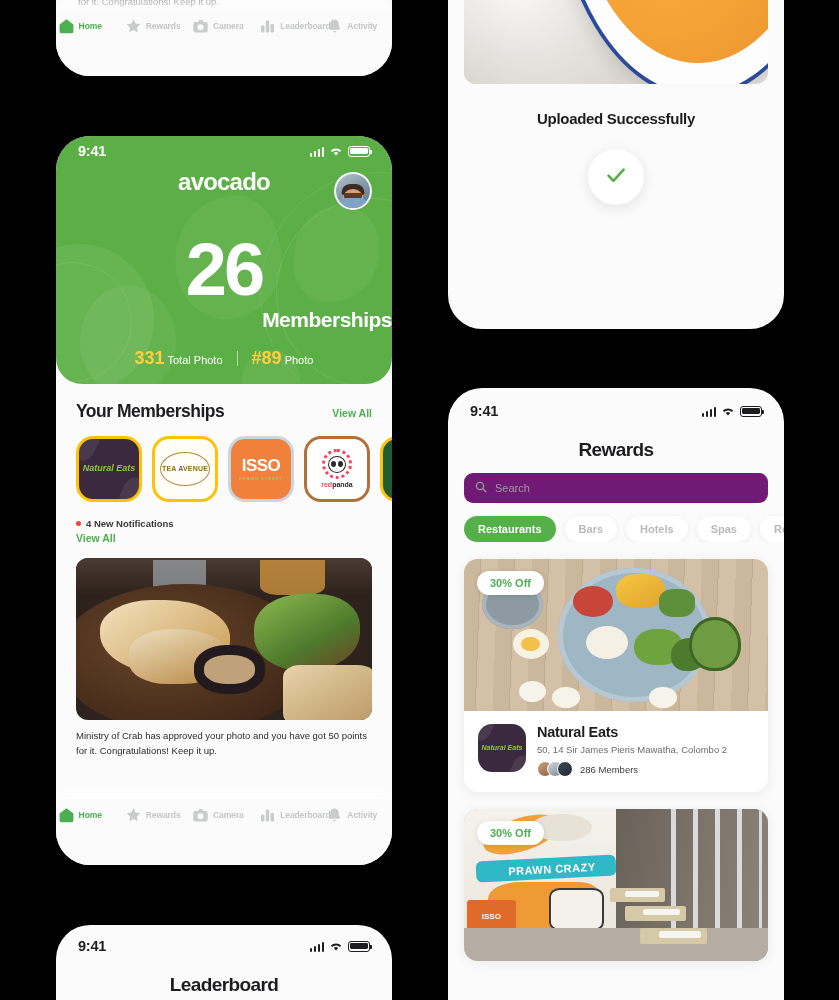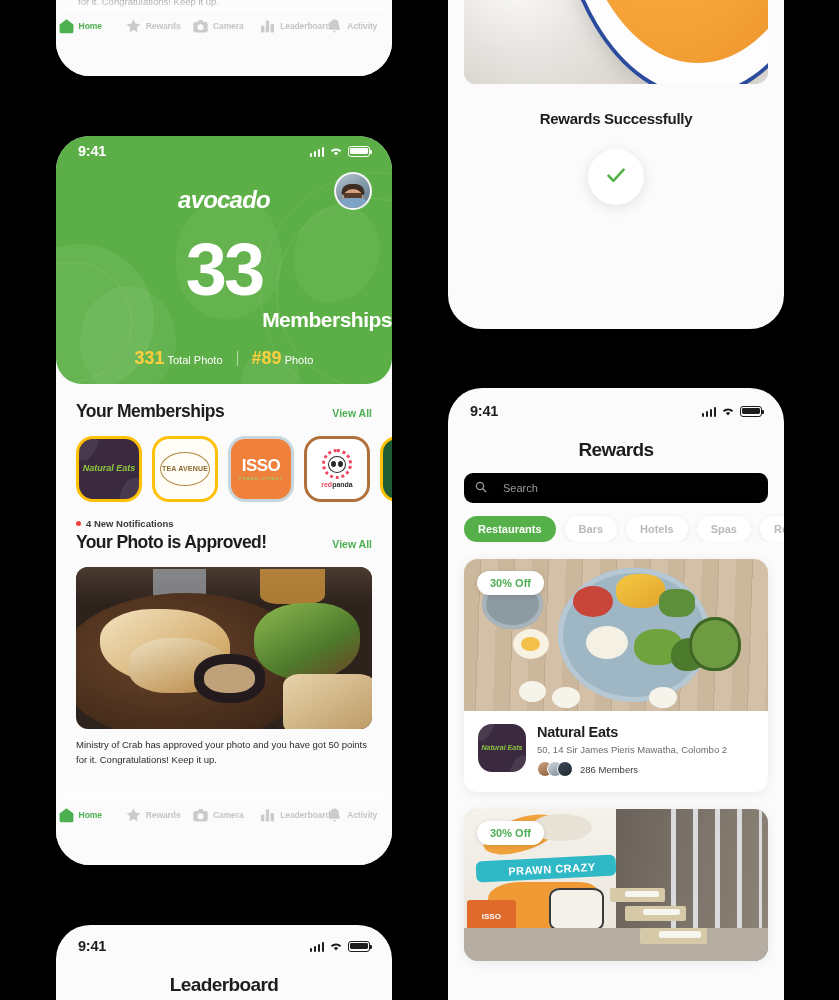--- a/index.html
+++ b/index.html
@@ -82,22 +82,22 @@
               border-radius: 55% 45% 60% 40%; }
   .hero .r1 { width: 190px; height: 190px; right: -74px; top: 62px;
               border: 1.4px solid rgba(255,255,255,.10); background: none; }
   .hero .r2 { width: 240px; height: 240px; right: -108px; top: 36px;
               border: 1.4px solid rgba(255,255,255,.08); background: none; }
   .hero .r3 { width: 120px; height: 120px; left: -44px; top: 126px;
               border: 1.4px solid rgba(255,255,255,.09); background: none; }
   .hero .b5 { width: 58px; height: 58px; left: 186px; bottom: -24px; background: rgba(255,255,255,.055); }
 
   .brandrow {
-    position: relative; display: flex; align-items: flex-end; justify-content: center;
-    height: 46px; margin-top: 2px; font-style: italic;
+    position: relative; display: flex; align-items: flex-start; justify-content: center;
+    height: 46px; margin-top: 2px;
   }
   .brand { color: #fff; font-size: 24px; font-weight: bold; letter-spacing: -0.8px; }
   .avatar {
     position: absolute; right: 20px; top: 4px;
     width: 38px; height: 38px; border-radius: 50%;
     border: 2px solid rgba(255,255,255,.9);
     overflow: hidden;
     background: linear-gradient(150deg,#b9c6cf 0%,#8ba0ae 40%,#5e7383 100%);
   }
   .avatar .face { position: absolute; left: 50%; top: 44%; transform: translateX(-50%);
@@ -206,22 +206,22 @@
       border-radius: 50%;
       background: radial-gradient(ellipse at 38% 34%, #ffc24a 0%, #f9a83a 48%, #e8902b 100%); }
   .upl-title { text-align: center; font-size: 15px; font-weight: bold; color: #1d1d1f;
                letter-spacing: -0.3px; margin-top: 26px; }
   .check-circle { width: 56px; height: 56px; border-radius: 50%; background: #fff;
       box-shadow: 0 3px 14px rgba(0,0,0,.10); margin: 22px auto 0;
       display: flex; align-items: center; justify-content: center; }
 
   
   #phoneE { left: 448px; top: 388px; width: 336px; height: 680px; }
-  .search-bar { margin: 12px 16px 0; height: 30px; border-radius: 9px; background: #000000;
-      display: flex; align-items: center; gap: 16px; padding: 0 11px; }
+  .search-bar { margin: 12px 16px 0; height: 30px; border-radius: 9px; background: #701a75;
+      display: flex; align-items: center; gap: 8px; padding: 0 11px; }
   .search-ph { font-size: 11px; color: #9b9b9e; }
   .pills { display: flex; gap: 9px; padding: 13px 0 0 16px; overflow: hidden; }
   .pill { font-size: 11px; font-weight: bold; color: #b9b9bd; background: #fff;
       border-radius: 999px; padding: 7px 14px; white-space: nowrap;
       box-shadow: 0 1px 5px rgba(0,0,0,.07); }
   .pill.active { background: #56b04a; color: #fff; box-shadow: none; }
 
   .rw-card { margin: 17px 16px 0; background: #fff; border-radius: 14px; overflow: hidden;
       box-shadow: 0 2px 12px rgba(0,0,0,.07); }
   .rw-img { position: relative; height: 152px; overflow: hidden; }
@@ -402,21 +402,21 @@
       <div class="brandrow">
         <span class="brand">avocado</span>
         <span class="avatar">
           <span class="hair"></span>
           <span class="face"></span>
           <span class="beard"></span>
           <span class="shirt"></span>
         </span>
       </div>
 
-      <div class="bignum">33</div>
+      <div class="bignum">26</div>
       <div class="bigsub">Memberships</div>
       <div class="statsrow">
         <span>
           <b>331</b>
           <span>Total Photo</span>
         </span>
         <span class="divider-v"></span>
         <span>
           <b>#89</b>
           <span>Photo</span>
@@ -459,21 +459,20 @@
         <span class="cap"></span>
       </div>
     </div>
 
     <div class="notif-head">
       <div class="notif-count">
         <span class="dot-red"></span>
         <span>4 New Notifications</span>
       </div>
       <div class="notif-title-row">
-        <span class="notif-title">Your Photo is Approved!</span>
         <span class="view-all">View All</span>
       </div>
     </div>
 
     <div class="photo-card">
       <div class="bgtop"></div>
       <div class="glass2"></div>
       <div class="glass"></div>
       <div class="plate"></div>
       <div class="food1"></div>
@@ -558,21 +557,21 @@
     <div class="screen-title">Leaderboard</div>
   </div>
 
   <div class="phone" id="phoneD">
     <div class="upload-img">
       <div class="marble"></div>
       <div class="bowl-out"></div>
       <div class="soup"></div>
 
     </div>
-    <div class="upl-title">Rewards Successfully</div>
+    <div class="upl-title">Uploaded Successfully</div>
     <div class="check-circle">
       <span>
         <svg width="28" height="28" viewBox="0 0 28 28">
             <path d="M6.5 14.6l4.9 5.2L21.6 8.6" fill="none" stroke="#55b04a" stroke-width="2.6" stroke-linecap="round" stroke-linejoin="round"></path>
           </svg>
       </span>
     </div>
   </div>
 
   <div class="phone" id="phoneE">

